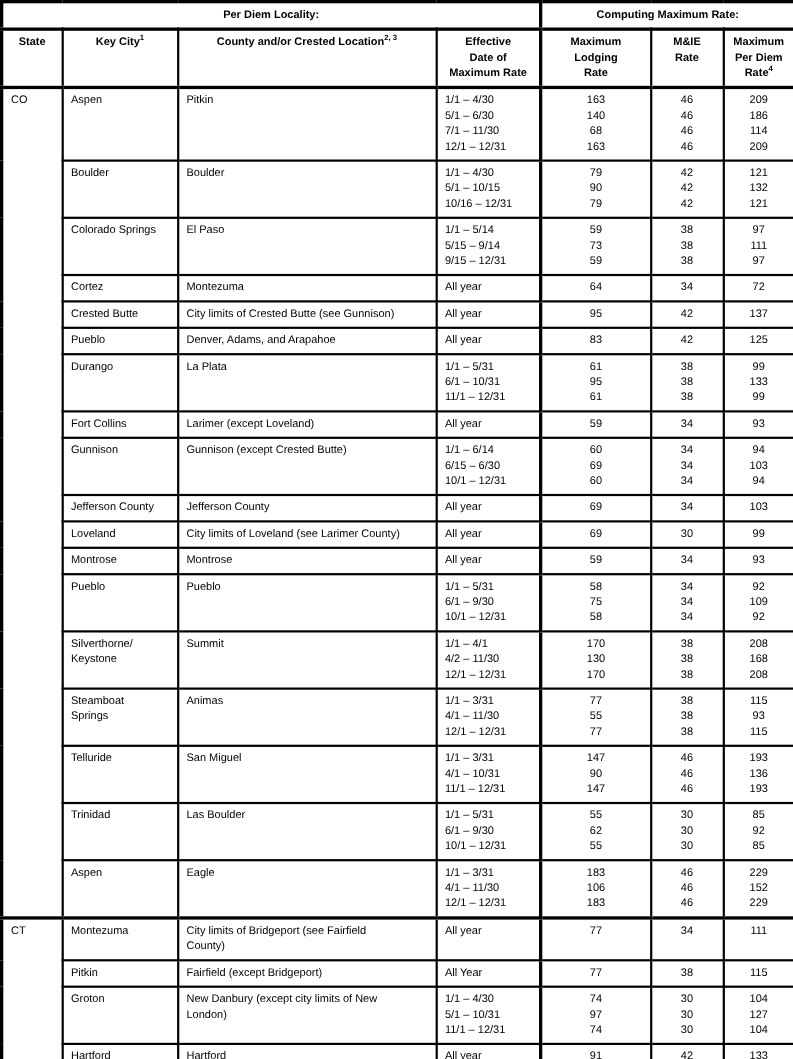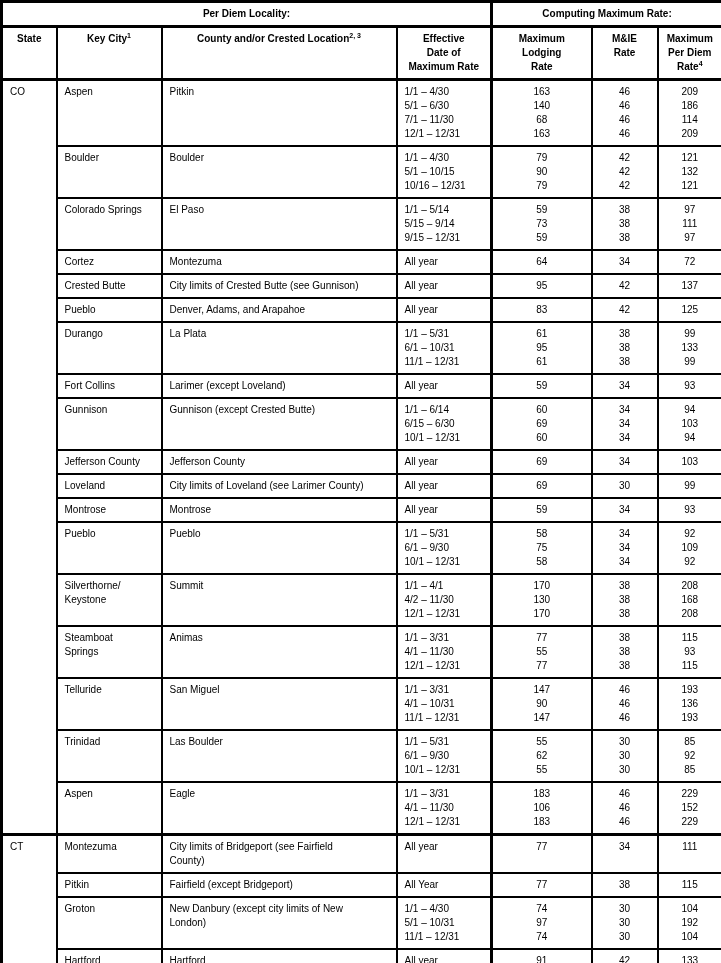--- a/index.html
+++ b/index.html
@@ -339,21 +339,21 @@
           <td>1/1 – 4/30
 5/1 – 10/31
 11/1 – 12/31</td>
           <td class="num divider-left">74
 97
 74</td>
           <td class="num">30
 30
 30</td>
           <td class="num">104
-192
+127
 104</td>
         </tr>
         <tr>
           <td>Hartford</td>
           <td>Hartford</td>
           <td>All year</td>
           <td class="num divider-left">91</td>
           <td class="num">42</td>
           <td class="num">133</td>
         </tr>

